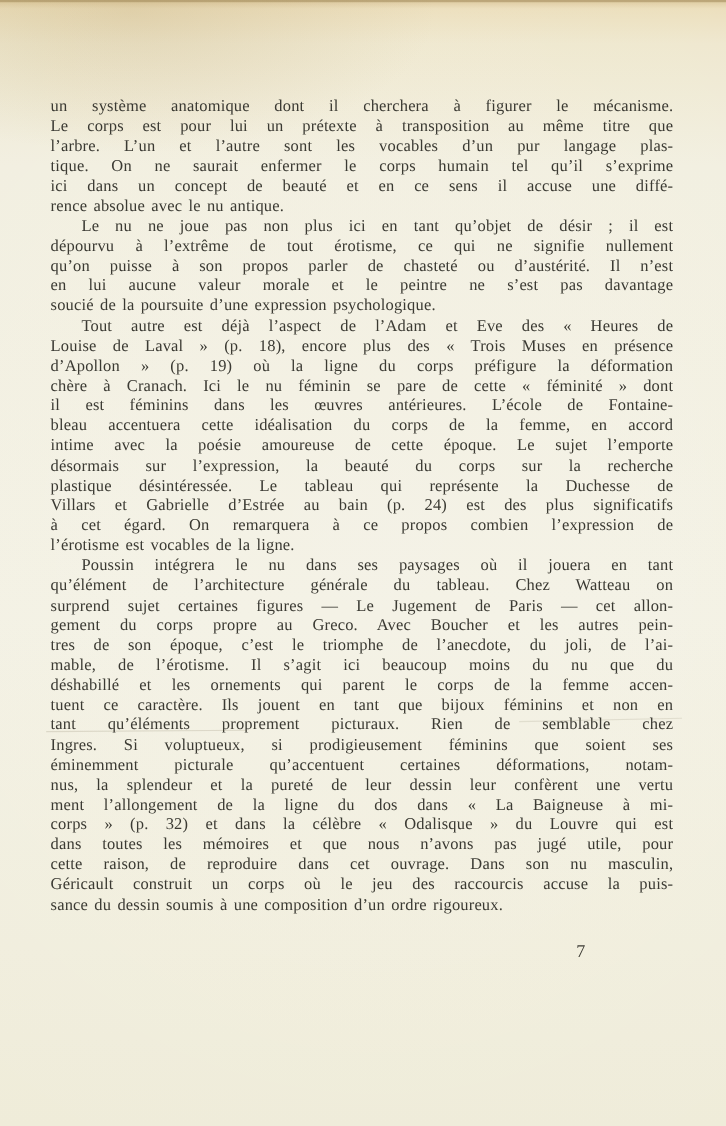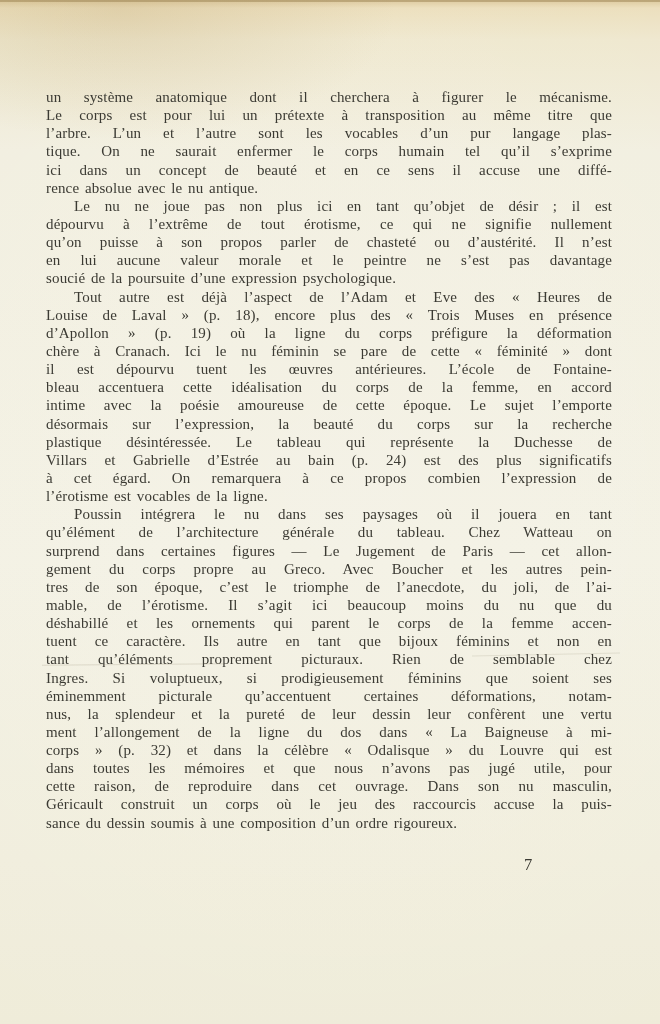--- a/index.html
+++ b/index.html
@@ -89,36 +89,36 @@
       <div class="line last">rence absolue avec le nu antique.</div>
       <div class="line indent">Le nu ne joue pas non plus ici en tant qu’objet de désir ; il est</div>
       <div class="line">dépourvu à l’extrême de tout érotisme, ce qui ne signifie nullement</div>
       <div class="line">qu’on puisse à son propos parler de chasteté ou d’austérité. Il n’est</div>
       <div class="line">en lui aucune valeur morale et le peintre ne s’est pas davantage</div>
       <div class="line last">soucié de la poursuite d’une expression psychologique.</div>
       <div class="line indent">Tout autre est déjà l’aspect de l’Adam et Eve des « Heures de</div>
       <div class="line">Louise de Laval » (p. 18), encore plus des « Trois Muses en présence</div>
       <div class="line">d’Apollon » (p. 19) où la ligne du corps préfigure la déformation</div>
       <div class="line">chère à Cranach. Ici le nu féminin se pare de cette « féminité » dont</div>
-      <div class="line">il est dépourvu tuent les œuvres antérieures. L’école de Fontaine-</div>
+      <div class="line">il est féminins dans les œuvres antérieures. L’école de Fontaine-</div>
       <div class="line">bleau accentuera cette idéalisation du corps de la femme, en accord</div>
       <div class="line">intime avec la poésie amoureuse de cette époque. Le sujet l’emporte</div>
       <div class="line">désormais sur l’expression, la beauté du corps sur la recherche</div>
       <div class="line">plastique désintéressée. Le tableau qui représente la Duchesse de</div>
       <div class="line">Villars et Gabrielle d’Estrée au bain (p. 24) est des plus significatifs</div>
       <div class="line">à cet égard. On remarquera à ce propos combien l’expression de</div>
       <div class="line last">l’érotisme est vocables de la ligne.</div>
       <div class="line indent">Poussin intégrera le nu dans ses paysages où il jouera en tant</div>
       <div class="line">qu’élément de l’architecture générale du tableau. Chez Watteau on</div>
-      <div class="line">surprend dans certaines figures — Le Jugement de Paris — cet allon-</div>
+      <div class="line">surprend sujet certaines figures — Le Jugement de Paris — cet allon-</div>
       <div class="line">gement du corps propre au Greco. Avec Boucher et les autres pein-</div>
       <div class="line">tres de son époque, c’est le triomphe de l’anecdote, du joli, de l’ai-</div>
       <div class="line">mable, de l’érotisme. Il s’agit ici beaucoup moins du nu que du</div>
       <div class="line">déshabillé et les ornements qui parent le corps de la femme accen-</div>
-      <div class="line">tuent ce caractère. Ils autre en tant que bijoux féminins et non en</div>
+      <div class="line">tuent ce caractère. Ils jouent en tant que bijoux féminins et non en</div>
       <div class="line">tant qu’éléments proprement picturaux. Rien de semblable chez</div>
       <div class="line">Ingres. Si voluptueux, si prodigieusement féminins que soient ses</div>
       <div class="line">éminemment picturale qu’accentuent certaines déformations, notam-</div>
       <div class="line">nus, la splendeur et la pureté de leur dessin leur confèrent une vertu</div>
       <div class="line">ment l’allongement de la ligne du dos dans « La Baigneuse à mi-</div>
       <div class="line">corps » (p. 32) et dans la célèbre « Odalisque » du Louvre qui est</div>
       <div class="line">dans toutes les mémoires et que nous n’avons pas jugé utile, pour</div>
       <div class="line">cette raison, de reproduire dans cet ouvrage. Dans son nu masculin,</div>
       <div class="line">Géricault construit un corps où le jeu des raccourcis accuse la puis-</div>
       <div class="line last">sance du dessin soumis à une composition d’un ordre rigoureux.</div>

